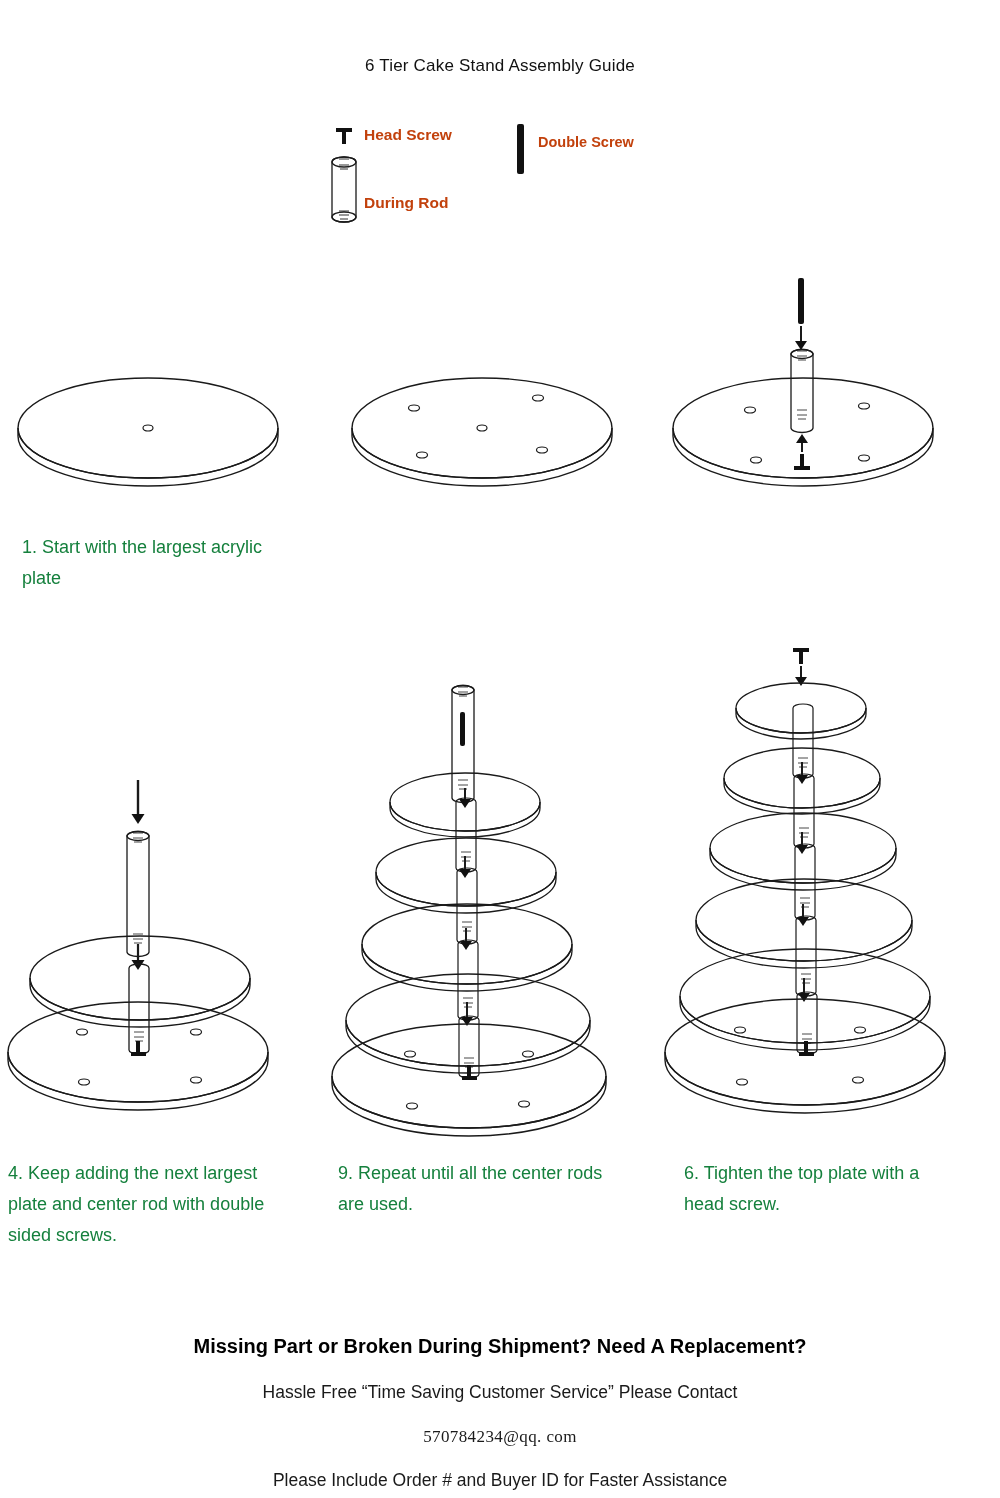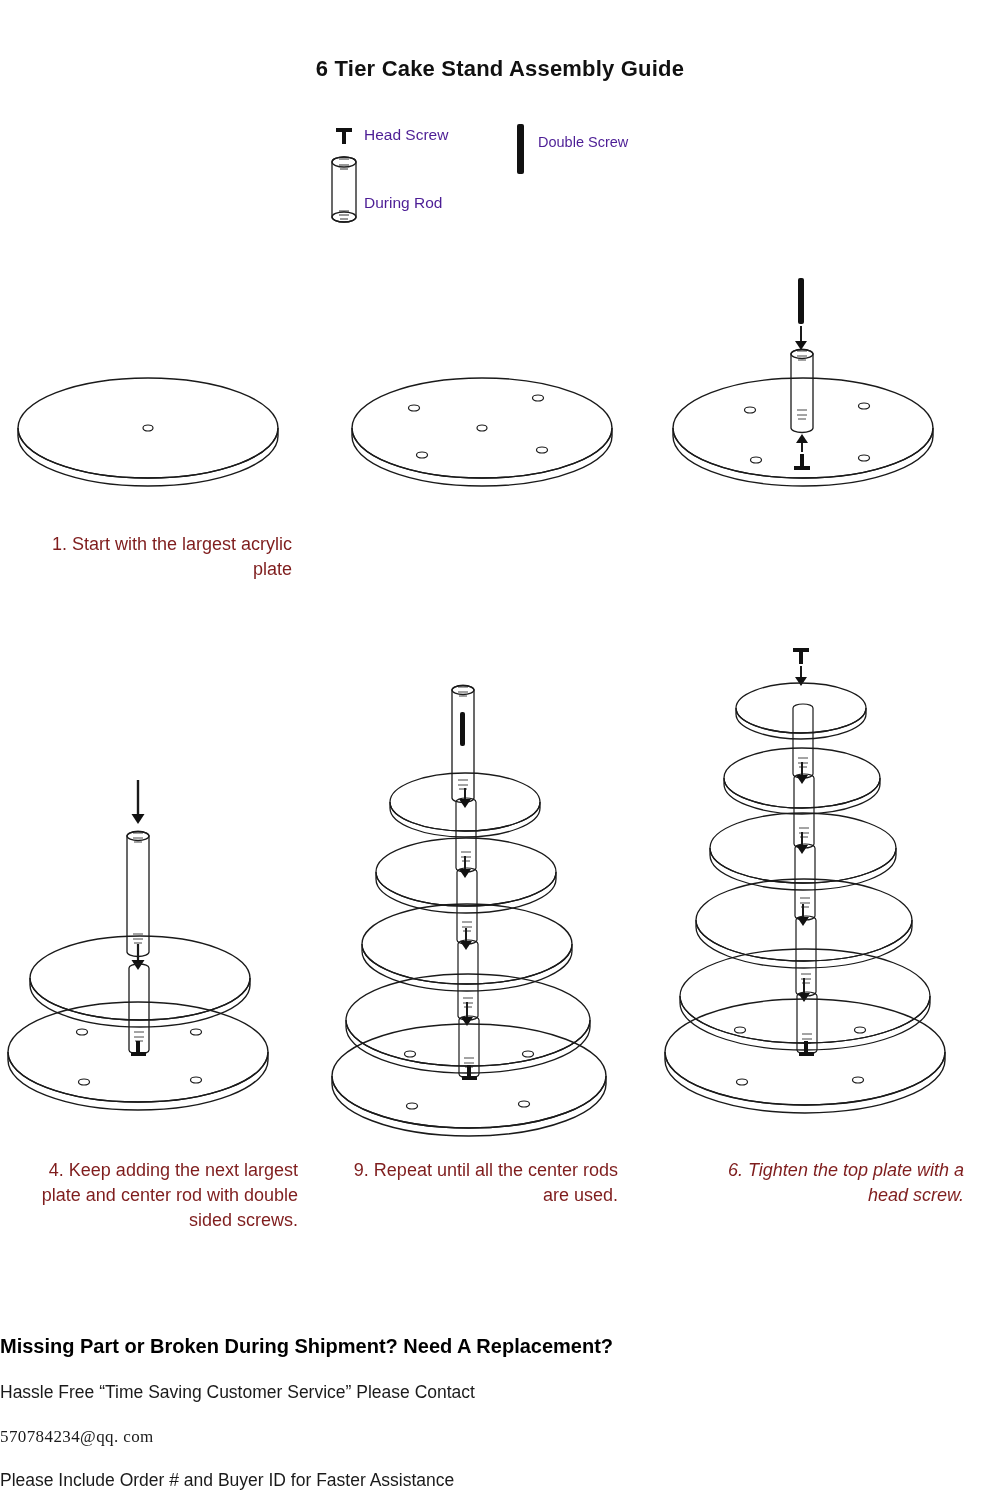--- a/index.html
+++ b/index.html
@@ -19,59 +19,59 @@
     position: relative;
     width: 1000px;
     height: 1498px;
   }
   .title {
     position: absolute;
     top: 56px;
     left: 0;
     width: 1000px;
     text-align: center;
-    font-size: 22px;
-    font-weight: 700;
+    font-size: 17px;
+    font-weight: 400;
     letter-spacing: 0.2px;
     color: #111;
   }
   
   .legend {
     position: absolute;
     top: 112px;
     left: 310px;
     width: 420px;
     height: 120px;
   }
   .legend-label {
     position: absolute;
     font-size: 15.5px;
-    color: #4c1d95;
+    color: #c2410c;
     white-space: nowrap;
+    font-weight: bold;
   }
   .legend-headscrew-label { left: 54px; top: 14px; }
   .legend-centerrod-label { left: 54px; top: 82px; }
   .legend-doublescrew-label { left: 228px; top: 22px; font-size: 14.5px; }
 
   svg { display: block; overflow: visible; }
   .ln { fill: none; stroke: #1a1a1a; }
 
   
   .step {
     position: absolute;
   }
   .caption {
     position: absolute;
     font-size: 18px;
-    line-height: 25px;
-    color: #7f1d1d;
-    text-align: right;
+    line-height: 31px;
+    color: #15803d;
   }
   
-  .footer { position: absolute; left: 0; width: 1000px; text-align: left; }
+  .footer { position: absolute; left: 0; width: 1000px; text-align: center; }
   .footer-head {
     top: 1335px;
     font-size: 20px;
     font-weight: bold;
     color: #000;
   }
   .footer-line2 {
     top: 1382px;
     font-size: 17.5px;
   }
@@ -368,20 +368,20 @@
       <ellipse class="ln" cx="92" cy="390" rx="5.5" ry="3" stroke-width="1.2" fill="#fff"></ellipse>
       <ellipse class="ln" cx="212" cy="390" rx="5.5" ry="3" stroke-width="1.2" fill="#fff"></ellipse>
       <ellipse class="ln" cx="94" cy="442" rx="5.5" ry="3" stroke-width="1.2" fill="#fff"></ellipse>
       <ellipse class="ln" cx="210" cy="440" rx="5.5" ry="3" stroke-width="1.2" fill="#fff"></ellipse>
       <g>
         <rect x="151" y="412" width="15" height="4" fill="#111"></rect>
         <rect x="156" y="401" width="4" height="12" fill="#111"></rect>
       </g>
     </svg>
   </div>
-  <div class="caption" style="left:684px; top:1158px; width:280px;font-style:italic;">6. Tighten the top plate with a head screw.</div>
+  <div class="caption" style="left:684px; top:1158px; width:280px;">6. Tighten the top plate with a head screw.</div>
 
   <div class="footer footer-head">Missing Part or Broken During Shipment? Need A Replacement?</div>
   <div class="footer footer-line2">Hassle Free “Time Saving Customer Service”  Please Contact</div>
   <div class="footer footer-email">570784234@qq. com</div>
   <div class="footer footer-line4">Please Include Order  # and Buyer ID for Faster Assistance</div>
 
 </div>
 
 </body></html>

